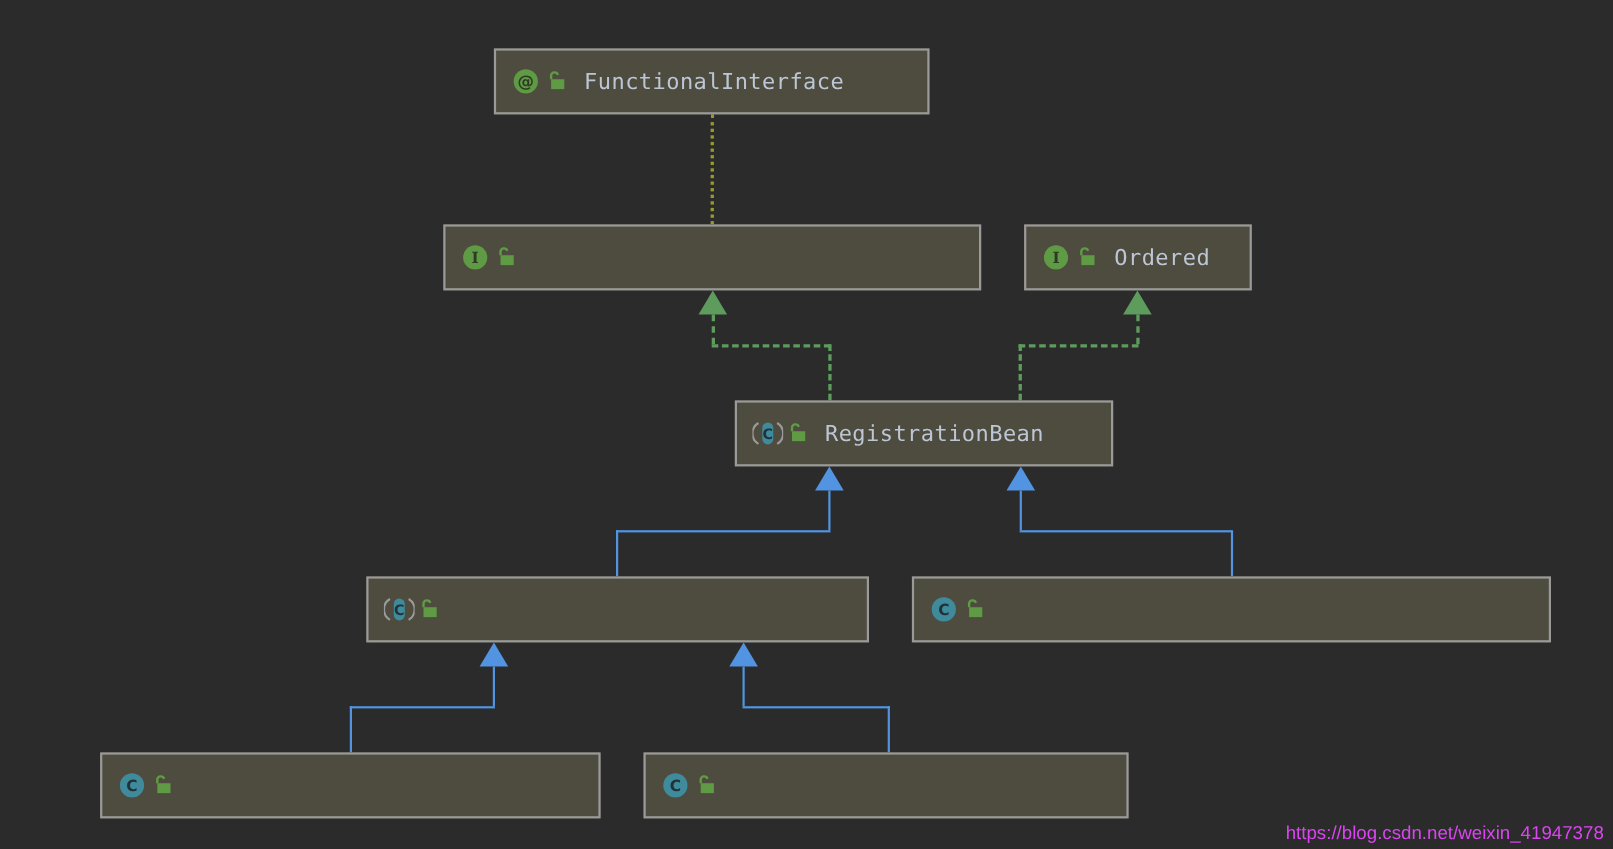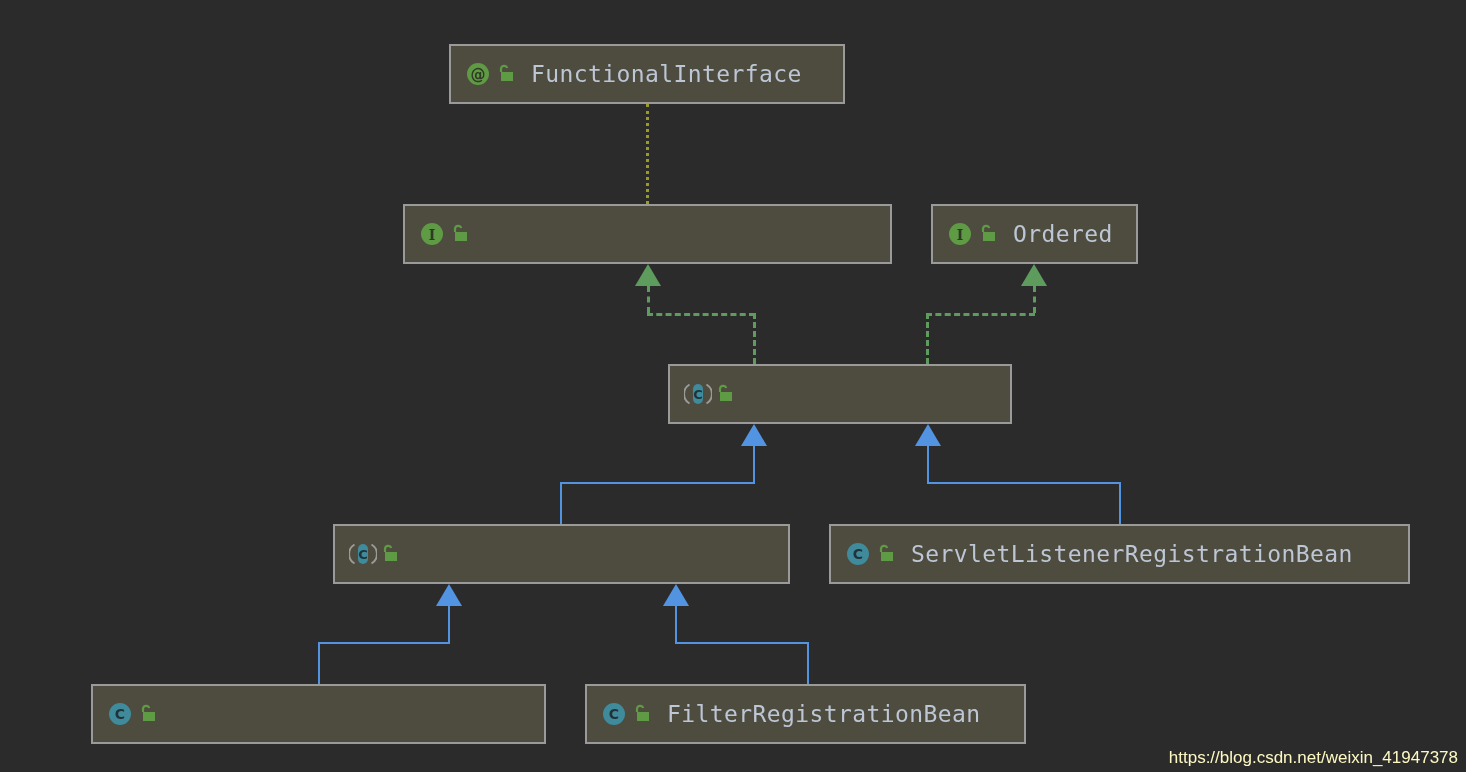--- a/index.html
+++ b/index.html
@@ -23,21 +23,21 @@
     box-sizing: border-box;
     background: #4e4b3f;
     border: 2px solid #9a9a9a;
     display: flex;
     align-items: center;
     padding: 0 14px;
     white-space: nowrap;
   }
   .node-label {
     color: #bcc6d4;
-    font-size: 23px;
+    font-size: 20px;
     letter-spacing: 0.4px;
     font-family: "DejaVu Sans Mono", "Liberation Mono", monospace;
   }
 
   
   .type-icon {
     position: relative;
     width: 26px;
     height: 26px;
     flex: 0 0 26px;
@@ -79,21 +79,21 @@
     border-right: 13px solid transparent;
   }
   .arrow.blue-head  { border-bottom: 22px solid #5294e2; }
   .arrow.green-head { border-bottom: 22px solid #5d9c5d; }
 
   
   #watermark {
     position: absolute;
     right: 8px;
     bottom: 4px;
-    color: #fef9c3;
+    color: #d946ef;
     font-size: 17px;
     font-family: "Liberation Sans", sans-serif;
   }
 </style>
 </head>
 <body>
 
 <div id="canvas">
 
   <div class="edge olive">
@@ -197,20 +197,21 @@
         <rect x="9" y="3" width="10" height="20" rx="5" fill="#3f8a9b"></rect>
         <text x="14" y="18" text-anchor="middle" font-family="DejaVu Sans, sans-serif" font-size="13" font-weight="bold" fill="#20323a">C</text>
       </svg>
     </span>
     <span class="lock-icon">
       <svg width="20" height="22" viewBox="0 0 20 22">
         <path d="M6 9 V5.5 A3.2 3.2 0 0 1 12.2 5" fill="none" stroke="#5f9a45" stroke-width="2.2"></path>
         <rect x="6" y="9" width="12" height="9" fill="#5f9a45"></rect>
       </svg>
     </span>
+    <span class="node-label">RegistrationBean</span>
   </div>
 
   <div class="node" id="node-dynamic-registration-bean" style="left:333px; top:524px; width:457px; height:60px;">
     <span class="type-icon">
       <svg width="28" height="26" viewBox="0 0 28 26">
         <path d="M5.5 3.5 A11 11 0 0 0 5.5 22.5" fill="none" stroke="#9a9a9a" stroke-width="2"></path>
         <path d="M22.5 3.5 A11 11 0 0 1 22.5 22.5" fill="none" stroke="#9a9a9a" stroke-width="2"></path>
         <rect x="9" y="3" width="10" height="20" rx="5" fill="#3f8a9b"></rect>
         <text x="14" y="18" text-anchor="middle" font-family="DejaVu Sans, sans-serif" font-size="13" font-weight="bold" fill="#20323a">C</text>
       </svg>
@@ -229,21 +230,20 @@
         <circle cx="13" cy="13" r="11" fill="#3f8a9b"></circle>
         <text x="13" y="18" text-anchor="middle" font-family="DejaVu Sans, sans-serif" font-size="14" font-weight="bold" fill="#20323a">C</text>
       </svg>
     </span>
     <span class="lock-icon">
       <svg width="20" height="22" viewBox="0 0 20 22">
         <path d="M6 9 V5.5 A3.2 3.2 0 0 1 12.2 5" fill="none" stroke="#5f9a45" stroke-width="2.2"></path>
         <rect x="6" y="9" width="12" height="9" fill="#5f9a45"></rect>
       </svg>
     </span>
-    <span class="node-label">ServletListenerRegistrationBean</span>
   </div>
 
   <div class="node" id="node-servlet-registration-bean" style="left:91px; top:684px; width:455px; height:60px;">
     <span class="type-icon">
       <svg width="26" height="26" viewBox="0 0 26 26">
         <circle cx="13" cy="13" r="11" fill="#3f8a9b"></circle>
         <text x="13" y="18" text-anchor="middle" font-family="DejaVu Sans, sans-serif" font-size="14" font-weight="bold" fill="#20323a">C</text>
       </svg>
     </span>
     <span class="lock-icon">
@@ -260,18 +260,17 @@
         <circle cx="13" cy="13" r="11" fill="#3f8a9b"></circle>
         <text x="13" y="18" text-anchor="middle" font-family="DejaVu Sans, sans-serif" font-size="14" font-weight="bold" fill="#20323a">C</text>
       </svg>
     </span>
     <span class="lock-icon">
       <svg width="20" height="22" viewBox="0 0 20 22">
         <path d="M6 9 V5.5 A3.2 3.2 0 0 1 12.2 5" fill="none" stroke="#5f9a45" stroke-width="2.2"></path>
         <rect x="6" y="9" width="12" height="9" fill="#5f9a45"></rect>
       </svg>
     </span>
-    <span class="node-label">FilterRegistrationBean</span>
   </div>
 
   <div id="watermark">https://blog.csdn.net/weixin_41947378</div>
 
 </div>
 
 </body></html>

